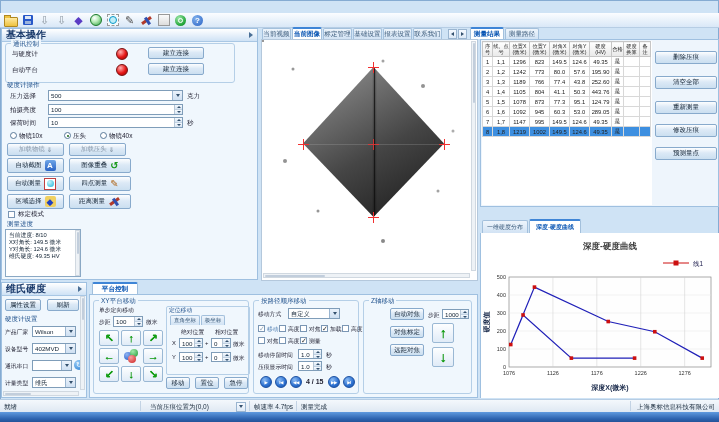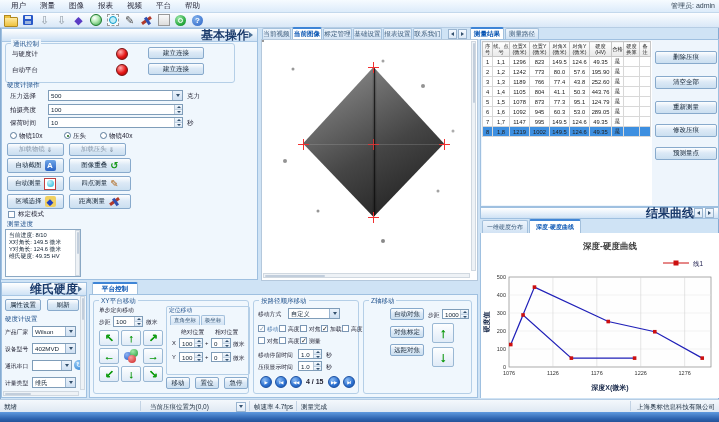--- a/index.html
+++ b/index.html
@@ -31,22 +31,22 @@
   .i-cam{position:relative;width:11px;height:11px;border-radius:50%;background:radial-gradient(circle at 35% 30%,#9fe8ab,#25a83c 65%,#167a28);}
   .i-cam::after{content:"";position:absolute;left:3px;top:3px;width:3px;height:3px;border-radius:50%;border:1px solid #fff;}
   .i-help{width:11px;height:11px;border-radius:50%;background:radial-gradient(circle at 35% 30%,#7fb0ec,#2a62c4);color:#fff;font-size:8px;font-weight:bold;display:flex;align-items:center;justify-content:center;}
   .i-abox{width:11px;height:11px;border-radius:2px;background:linear-gradient(#6fa6e8,#2a62c4);color:#fff;font-size:8px;font-weight:bold;display:flex;align-items:center;justify-content:center;}
   .i-measpot{width:10px;height:10px;border:1px solid #c04040;background:#fff;display:flex;align-items:center;justify-content:center;}
   .i-measpot::before{content:"";width:7px;height:7px;border-radius:50%;background:radial-gradient(circle at 35% 30%,#c9f4fb,#18b4da);}
   .i-region{width:11px;height:11px;border-radius:2px;background:#f0d060;color:#2040c0;font-size:9px;display:flex;align-items:center;justify-content:center;}
   
   .panel{background:#f0f7fd;border:1px solid #9fc0e0;box-sizing:border-box;}
   .phead{height:12px;background:linear-gradient(#ffffff,#cfe2f5);border-bottom:1px solid #a9c7e4;
-         color:#1a3a6b;font-size:12px;font-weight:bold;display:flex;align-items:center;
-         justify-content:flex-end;padding:0 4px;}
+         color:#1a3a6b;font-size:10px;font-weight:bold;display:flex;align-items:center;
+         justify-content:space-between;padding:0 4px;}
   .pin{width:0;height:0;border-top:3px solid transparent;border-bottom:3px solid transparent;border-left:4px solid #4a6f96;}
   .grp{position:absolute;border:1px solid #b5cfe7;border-radius:3px;box-sizing:border-box;}
   .glab{position:absolute;top:-5px;left:5px;background:#f0f7fd;padding:0 2px;font-size:6.5px;color:#1d4f8b;line-height:9px;white-space:nowrap;}
   .lbl{position:absolute;font-size:6.5px;color:#223;white-space:nowrap;}
   .lbl.s{font-size:5.8px;}
   .btn{position:absolute;background:linear-gradient(#fdfeff,#dce9f6 45%,#cbdff0);border:1px solid #88aacc;
        border-radius:2px;font-size:6.5px;color:#123;display:flex;align-items:center;justify-content:center;
        box-sizing:border-box;white-space:nowrap;}
   .btn.dis{color:#8a9aab;}
   .led{position:absolute;width:10px;height:10px;border-radius:50%;
@@ -131,30 +131,20 @@
   .progline{font-size:5.8px;line-height:11px;white-space:nowrap;padding-left:3px;color:#123;}
   .serial-refresh{position:absolute;width:10px;height:10px;border-radius:50%;
       background:radial-gradient(circle at 35% 30%,#9fd0f8,#1f78d0);color:#fff;font-size:7px;line-height:10px;text-align:center;}
   .chartzone{left:480px;top:233px;width:239px;height:165px;background:#fff;border-left:1px solid #9fc0e0;box-sizing:border-box;}
 </style>
 </head>
 <body>
 
 <div id="app">
 
-  <div class="abs menubar">
-    <span class="mitem">用户</span>
-    <span class="mitem">测量</span>
-    <span class="mitem">图像</span>
-    <span class="mitem">报表</span>
-    <span class="mitem">视频</span>
-    <span class="mitem">平台</span>
-    <span class="mitem">帮助</span>
-    <span class="admin">管理员: admin</span>
-  </div>
 
   <div class="abs toolbar">
     <span class="tbtn">
         <i class="i-folder"></i>
       </span>
     <span class="tbtn">
         <i class="i-save"></i>
       </span>
     <span class="tbtn">
         <span class="tg" style="color:#909aa4;">⇩</span>
@@ -501,31 +491,20 @@
           </tbody>
       </table>
     </div>
     <div class="btn sidebtn" style="left:174px;top:11px;">删除压痕</div>
     <div class="btn sidebtn" style="left:174px;top:36px;">清空全部</div>
     <div class="btn sidebtn" style="left:174px;top:61px;">重新测量</div>
     <div class="btn sidebtn" style="left:174px;top:84px;">修改压痕</div>
     <div class="btn sidebtn" style="left:174px;top:107px;">预测量点</div>
   </div>
 
-  <div class="abs phead" style="left:480px;top:207px;width:239px;box-sizing:border-box;border:1px solid #9fc0e0;">
-    <span>结果曲线</span>
-    <span style="display:flex;gap:2px;">
-      <span class="nav l" style="position:static;">
-          <i></i>
-        </span>
-      <span class="nav r" style="position:static;">
-          <i></i>
-        </span>
-    </span>
-  </div>
   <div class="tab abs" style="left:482px;top:220px;width:46px;height:13px;font-size:6px;">
       <span>一维硬度分布</span>
     </div>
   <div class="tab on abs" style="left:529px;top:219px;width:52px;height:14px;font-size:6px;">
       <span>深度-硬度曲线</span>
     </div>
   <div class="abs chartzone">
     <svg id="curve-chart" width="237" height="164">
         <rect x="28" y="44" width="202" height="90" fill="#fefefe" stroke="#888" stroke-width="0.7"></rect>
         <line x1="28" y1="116" x2="230" y2="116" stroke="#e4e4e4" stroke-width="0.5"></line>

